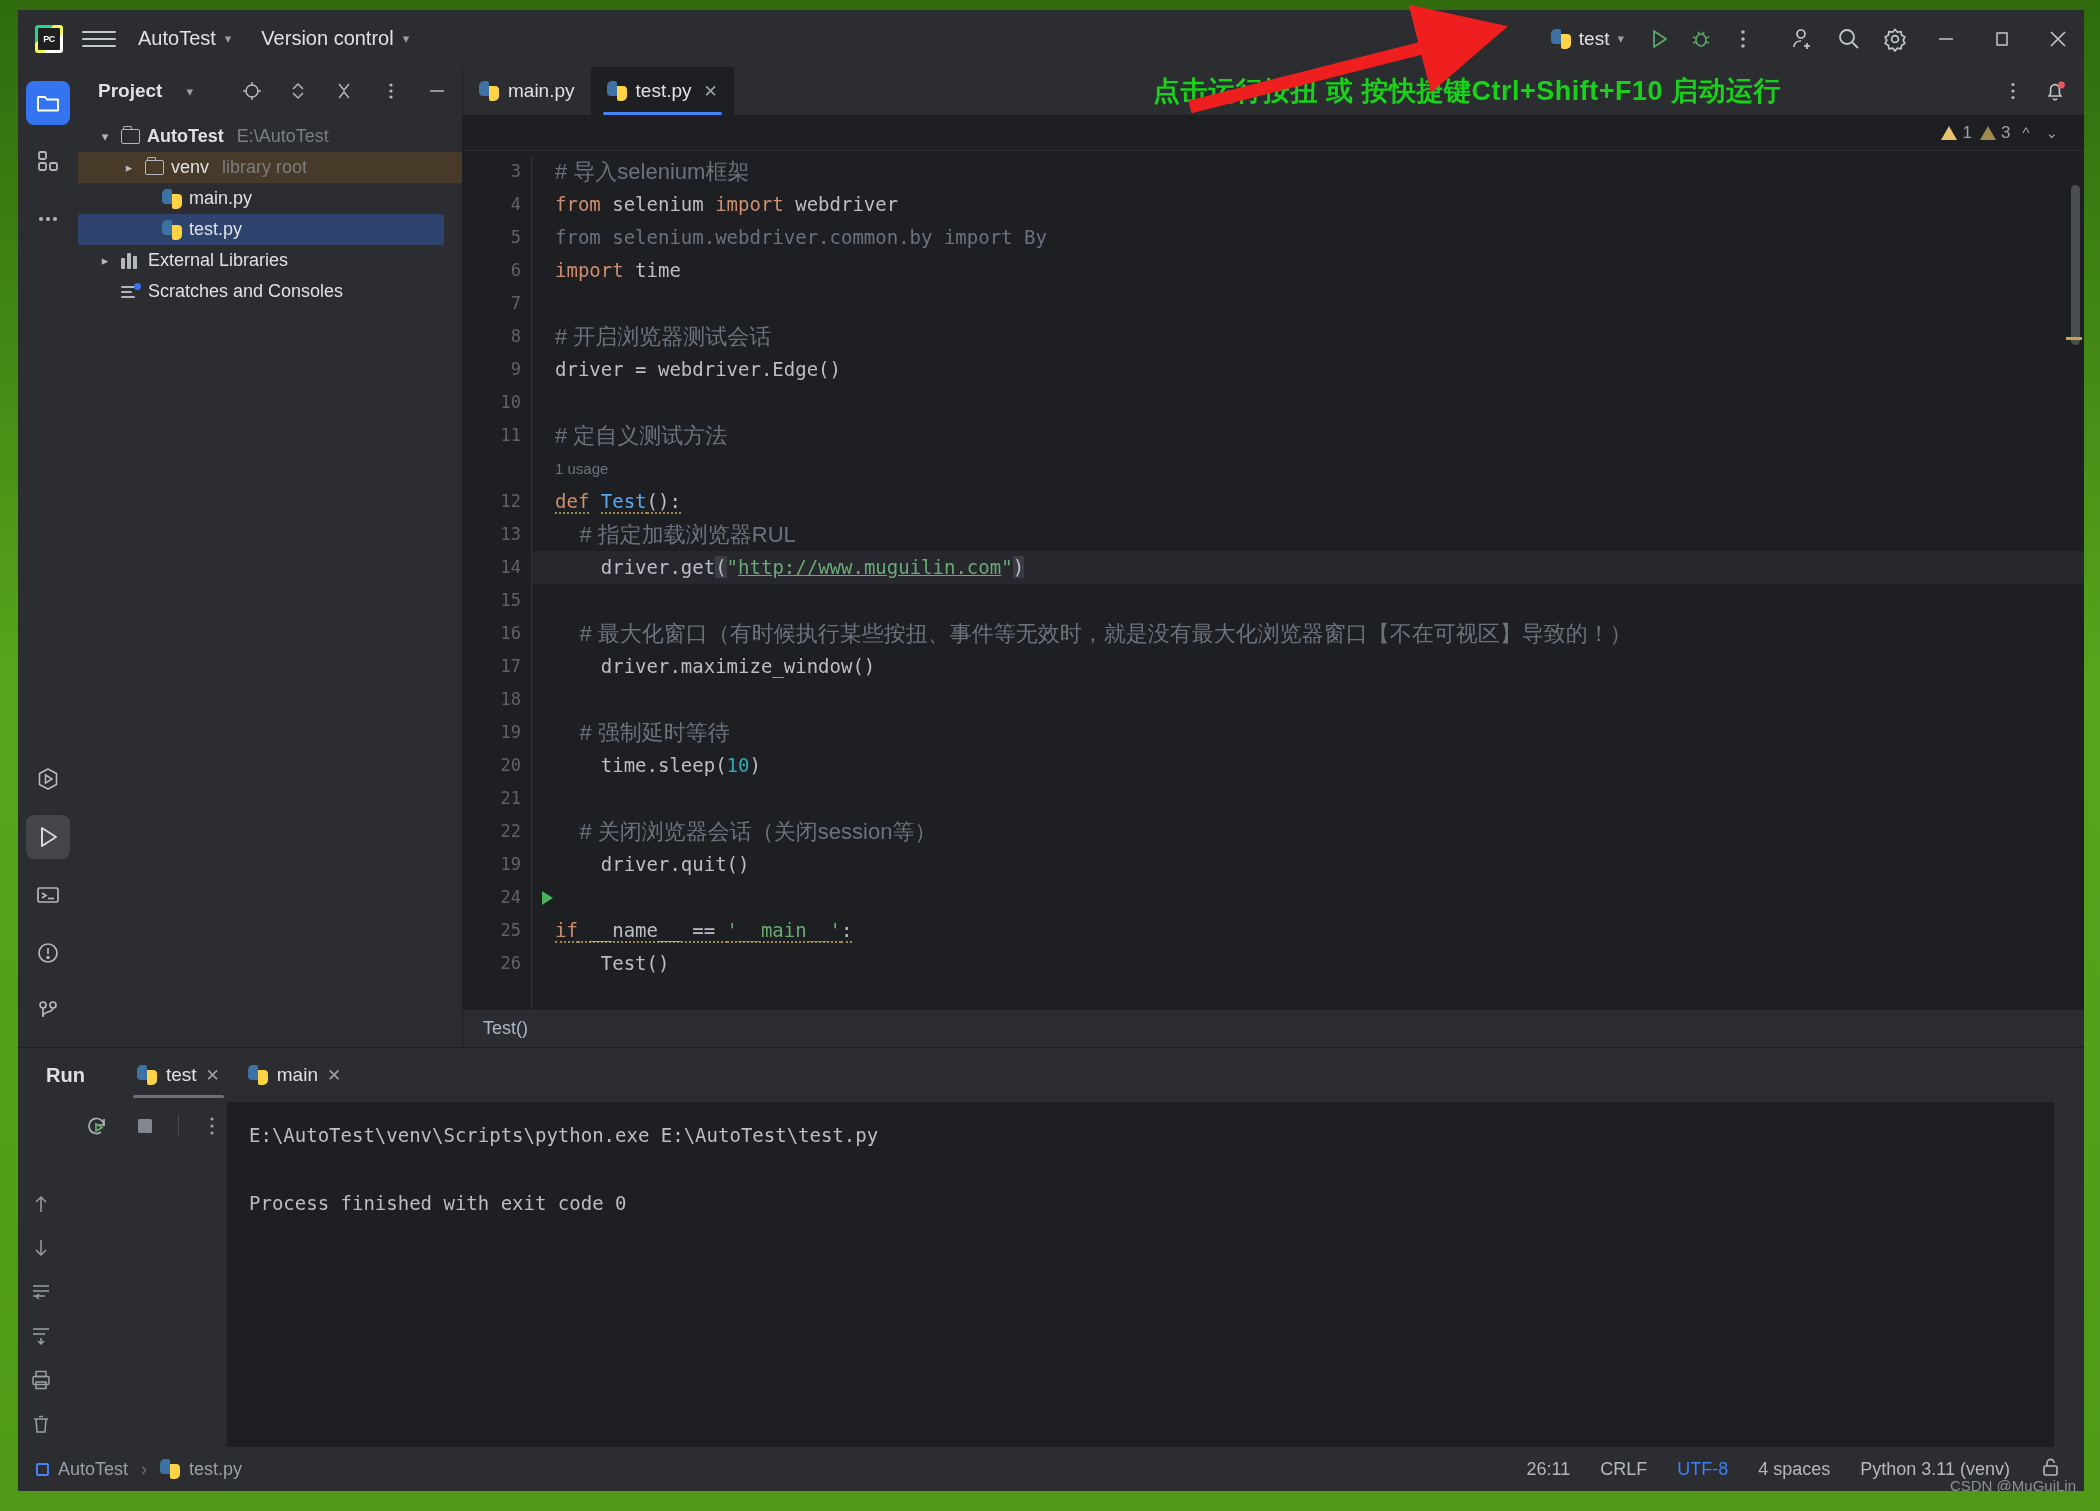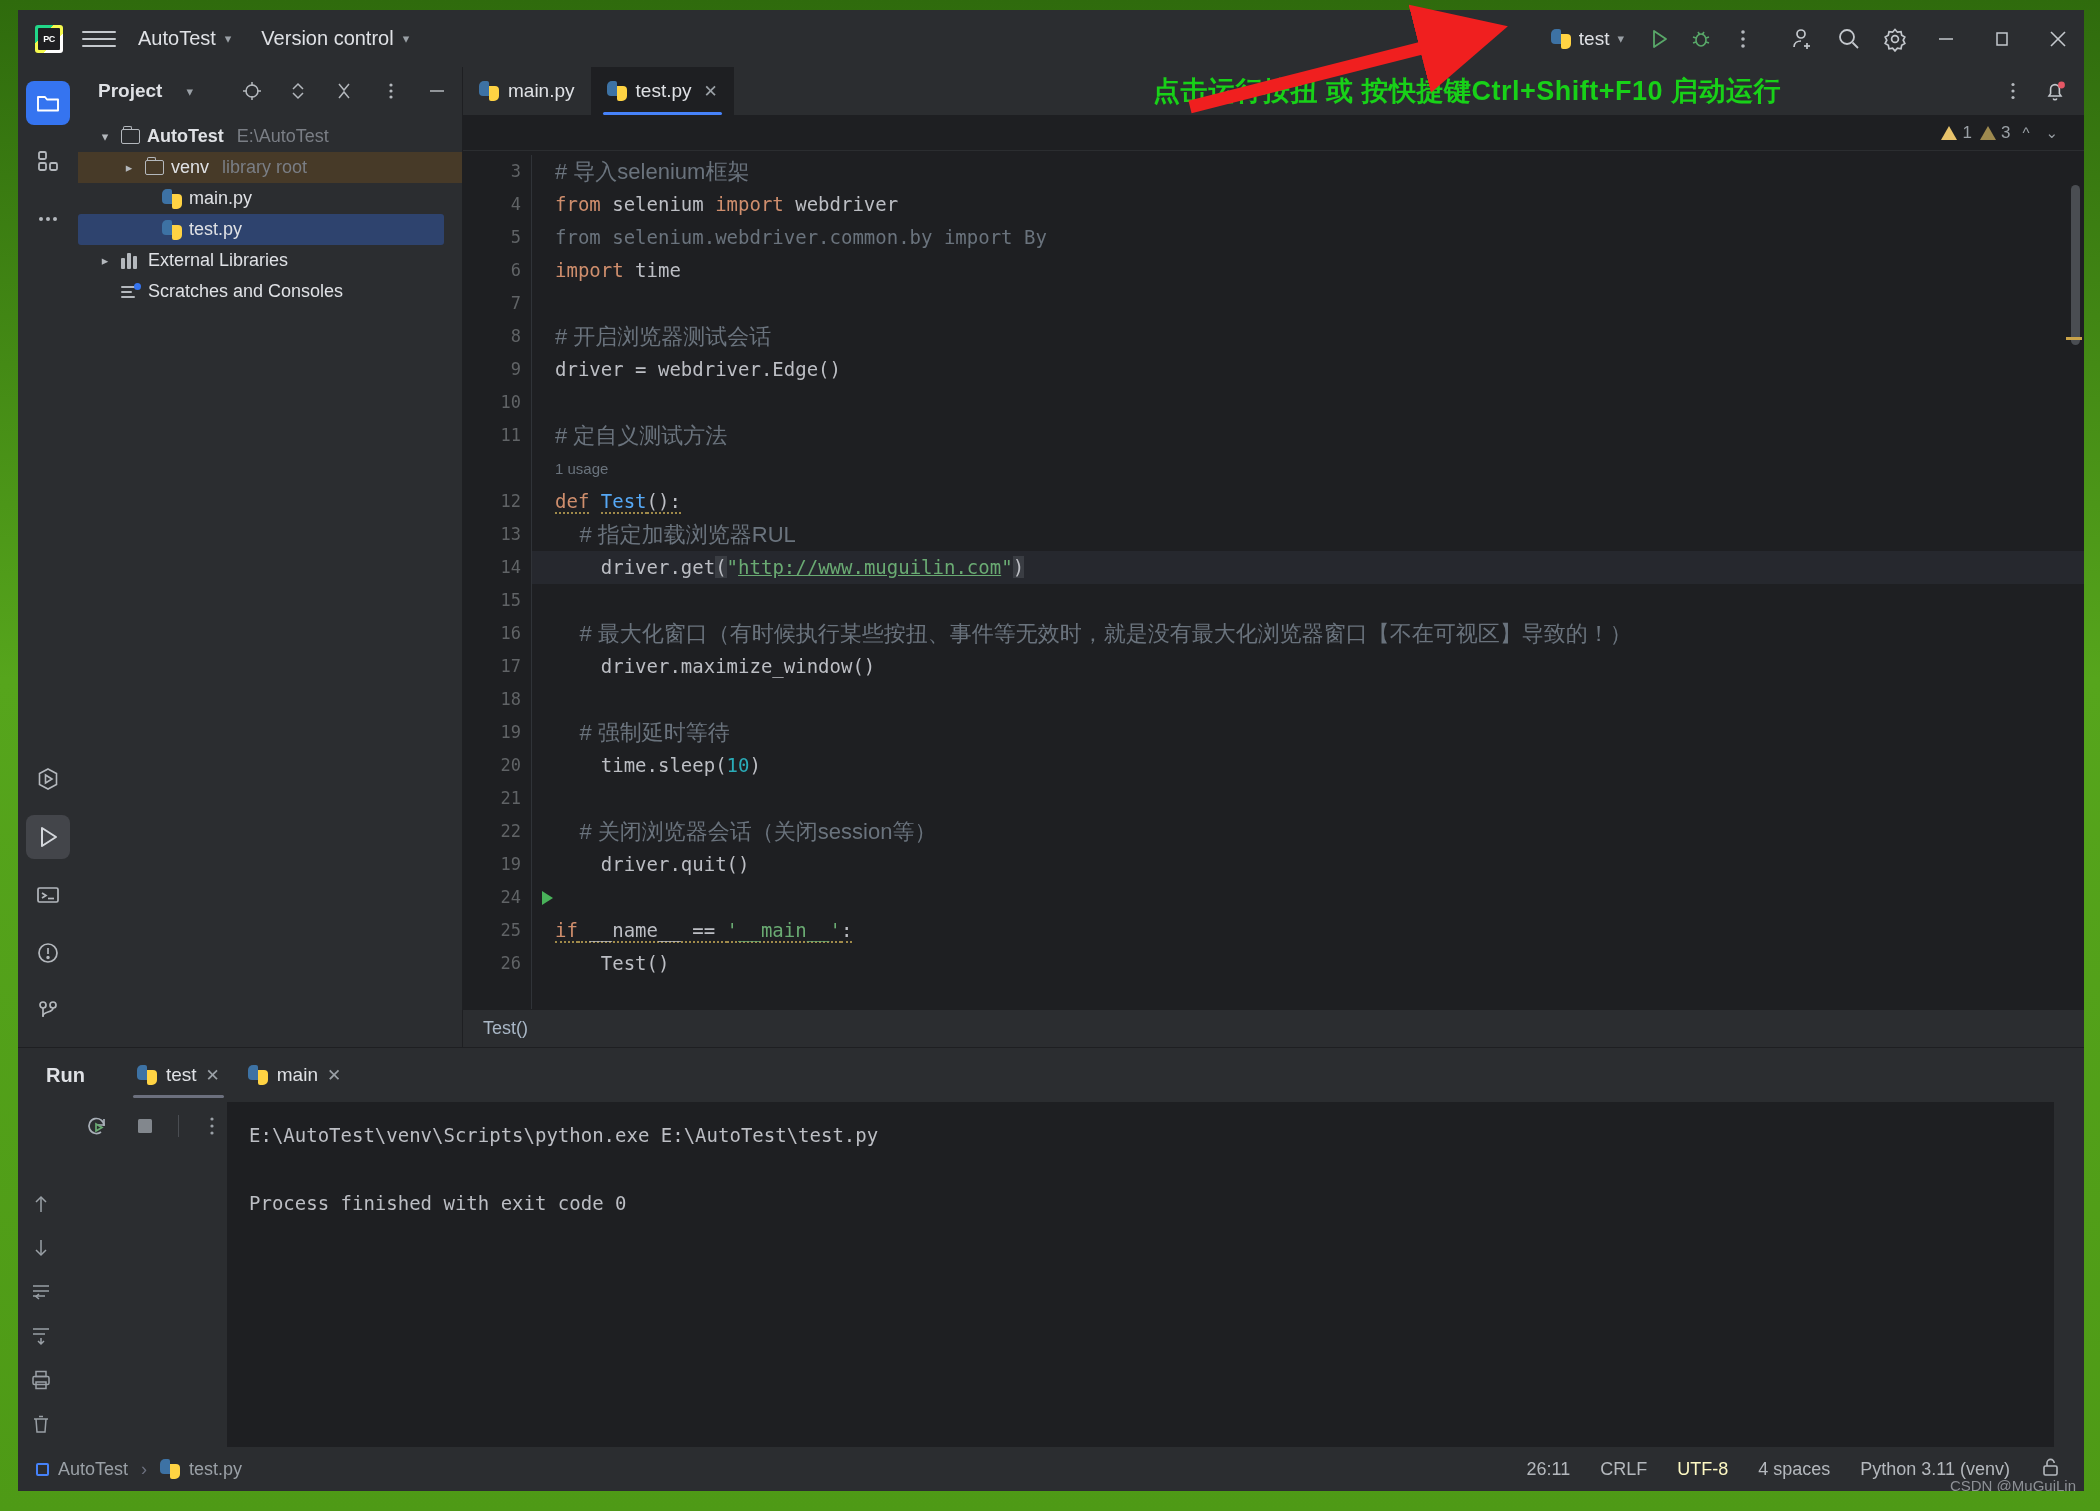--- a/index.html
+++ b/index.html
@@ -293,21 +293,21 @@
   .statusbar {
     height: 44px; min-height: 44px; background: #2b2d30;
     display: flex; align-items: center; padding: 0 22px 0 18px;
     font-size: 18px; color: #9aa0a6; gap: 0; position: relative;
   }
   .sb-left { display: flex; align-items: center; gap: 9px; }
   .sb-sq { width: 13px; height: 13px; border: 2px solid #4682fa; border-radius: 2px; }
   .sb-sep { color: #6c707e; margin: 0 4px; }
   .sb-right { margin-left: auto; display: flex; align-items: center; gap: 30px; }
   .sb-item { cursor: pointer; color: #b4b8bd; }
-  .sb-item.dim { color: #fef9c3; text-align: center; }
+  .sb-item.dim { color: #3b82f6; text-align: center; }
   .watermark {
     position: absolute; right: 8px; bottom: -3px;
     font-size: 15px; color: #8d9095;
   }
 
   
   .red-arrow { position: absolute; left: 0; top: 0; pointer-events: none; }
 </style>
 </head>
 <body>

